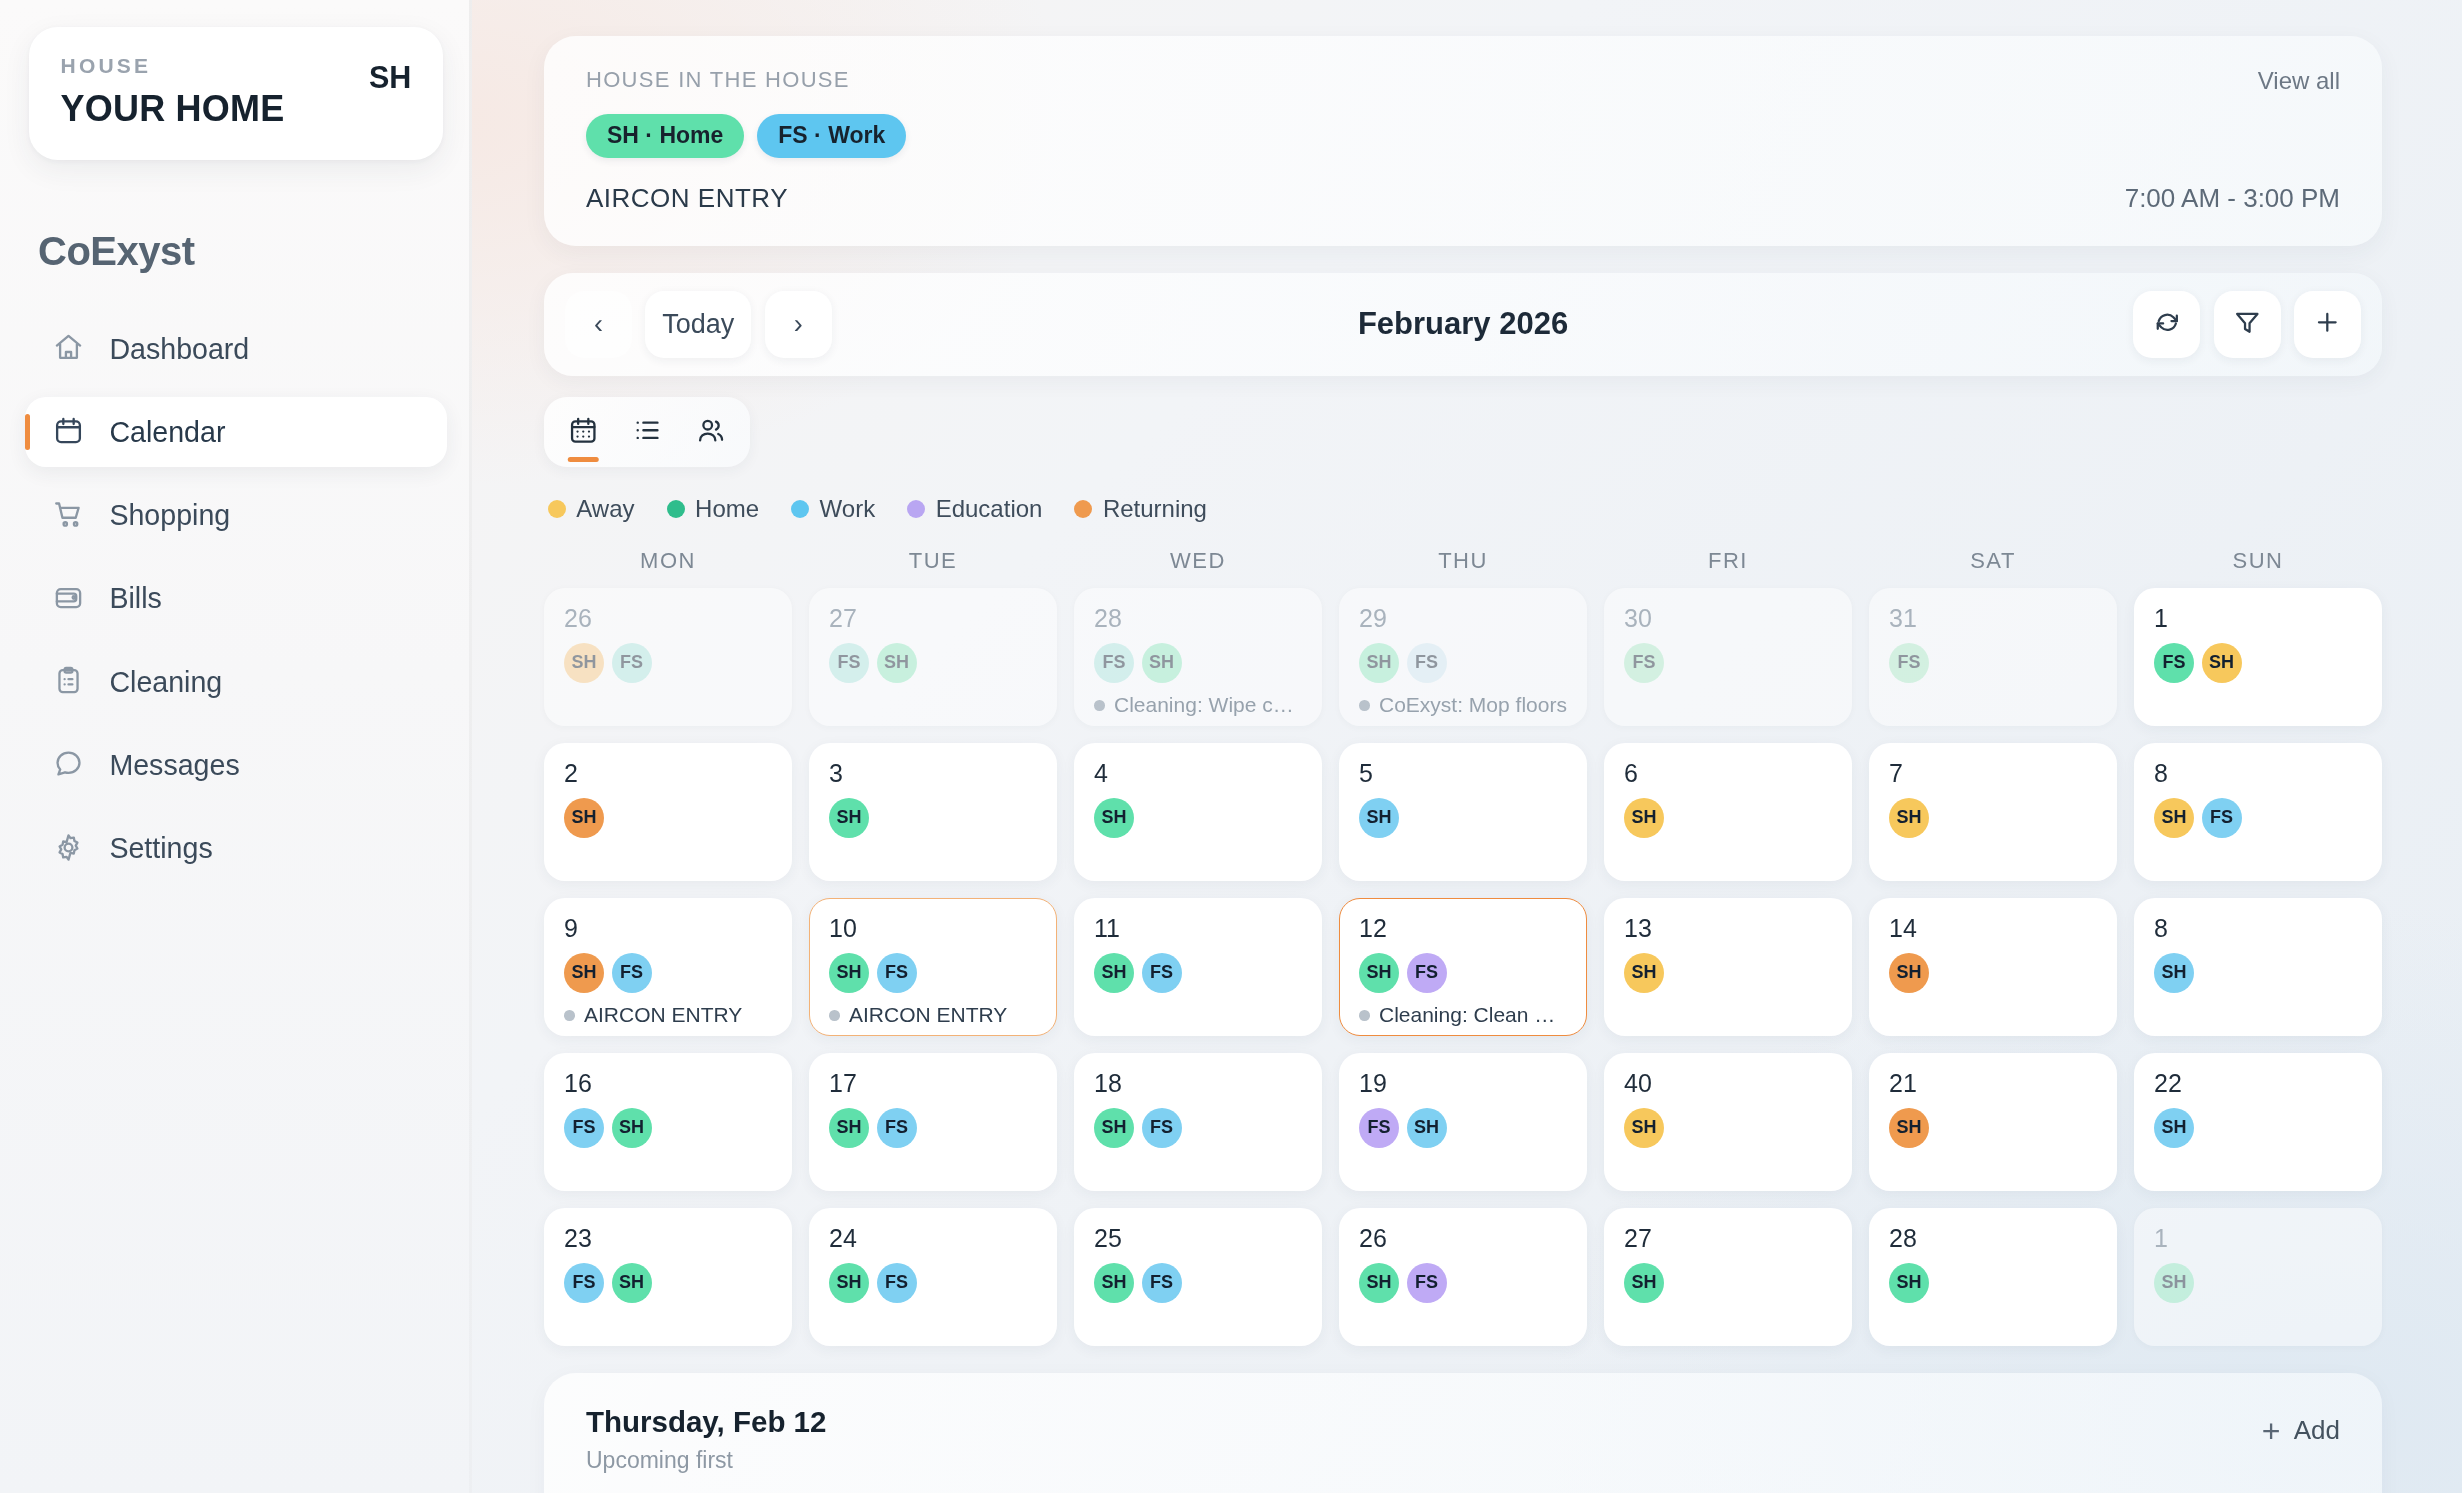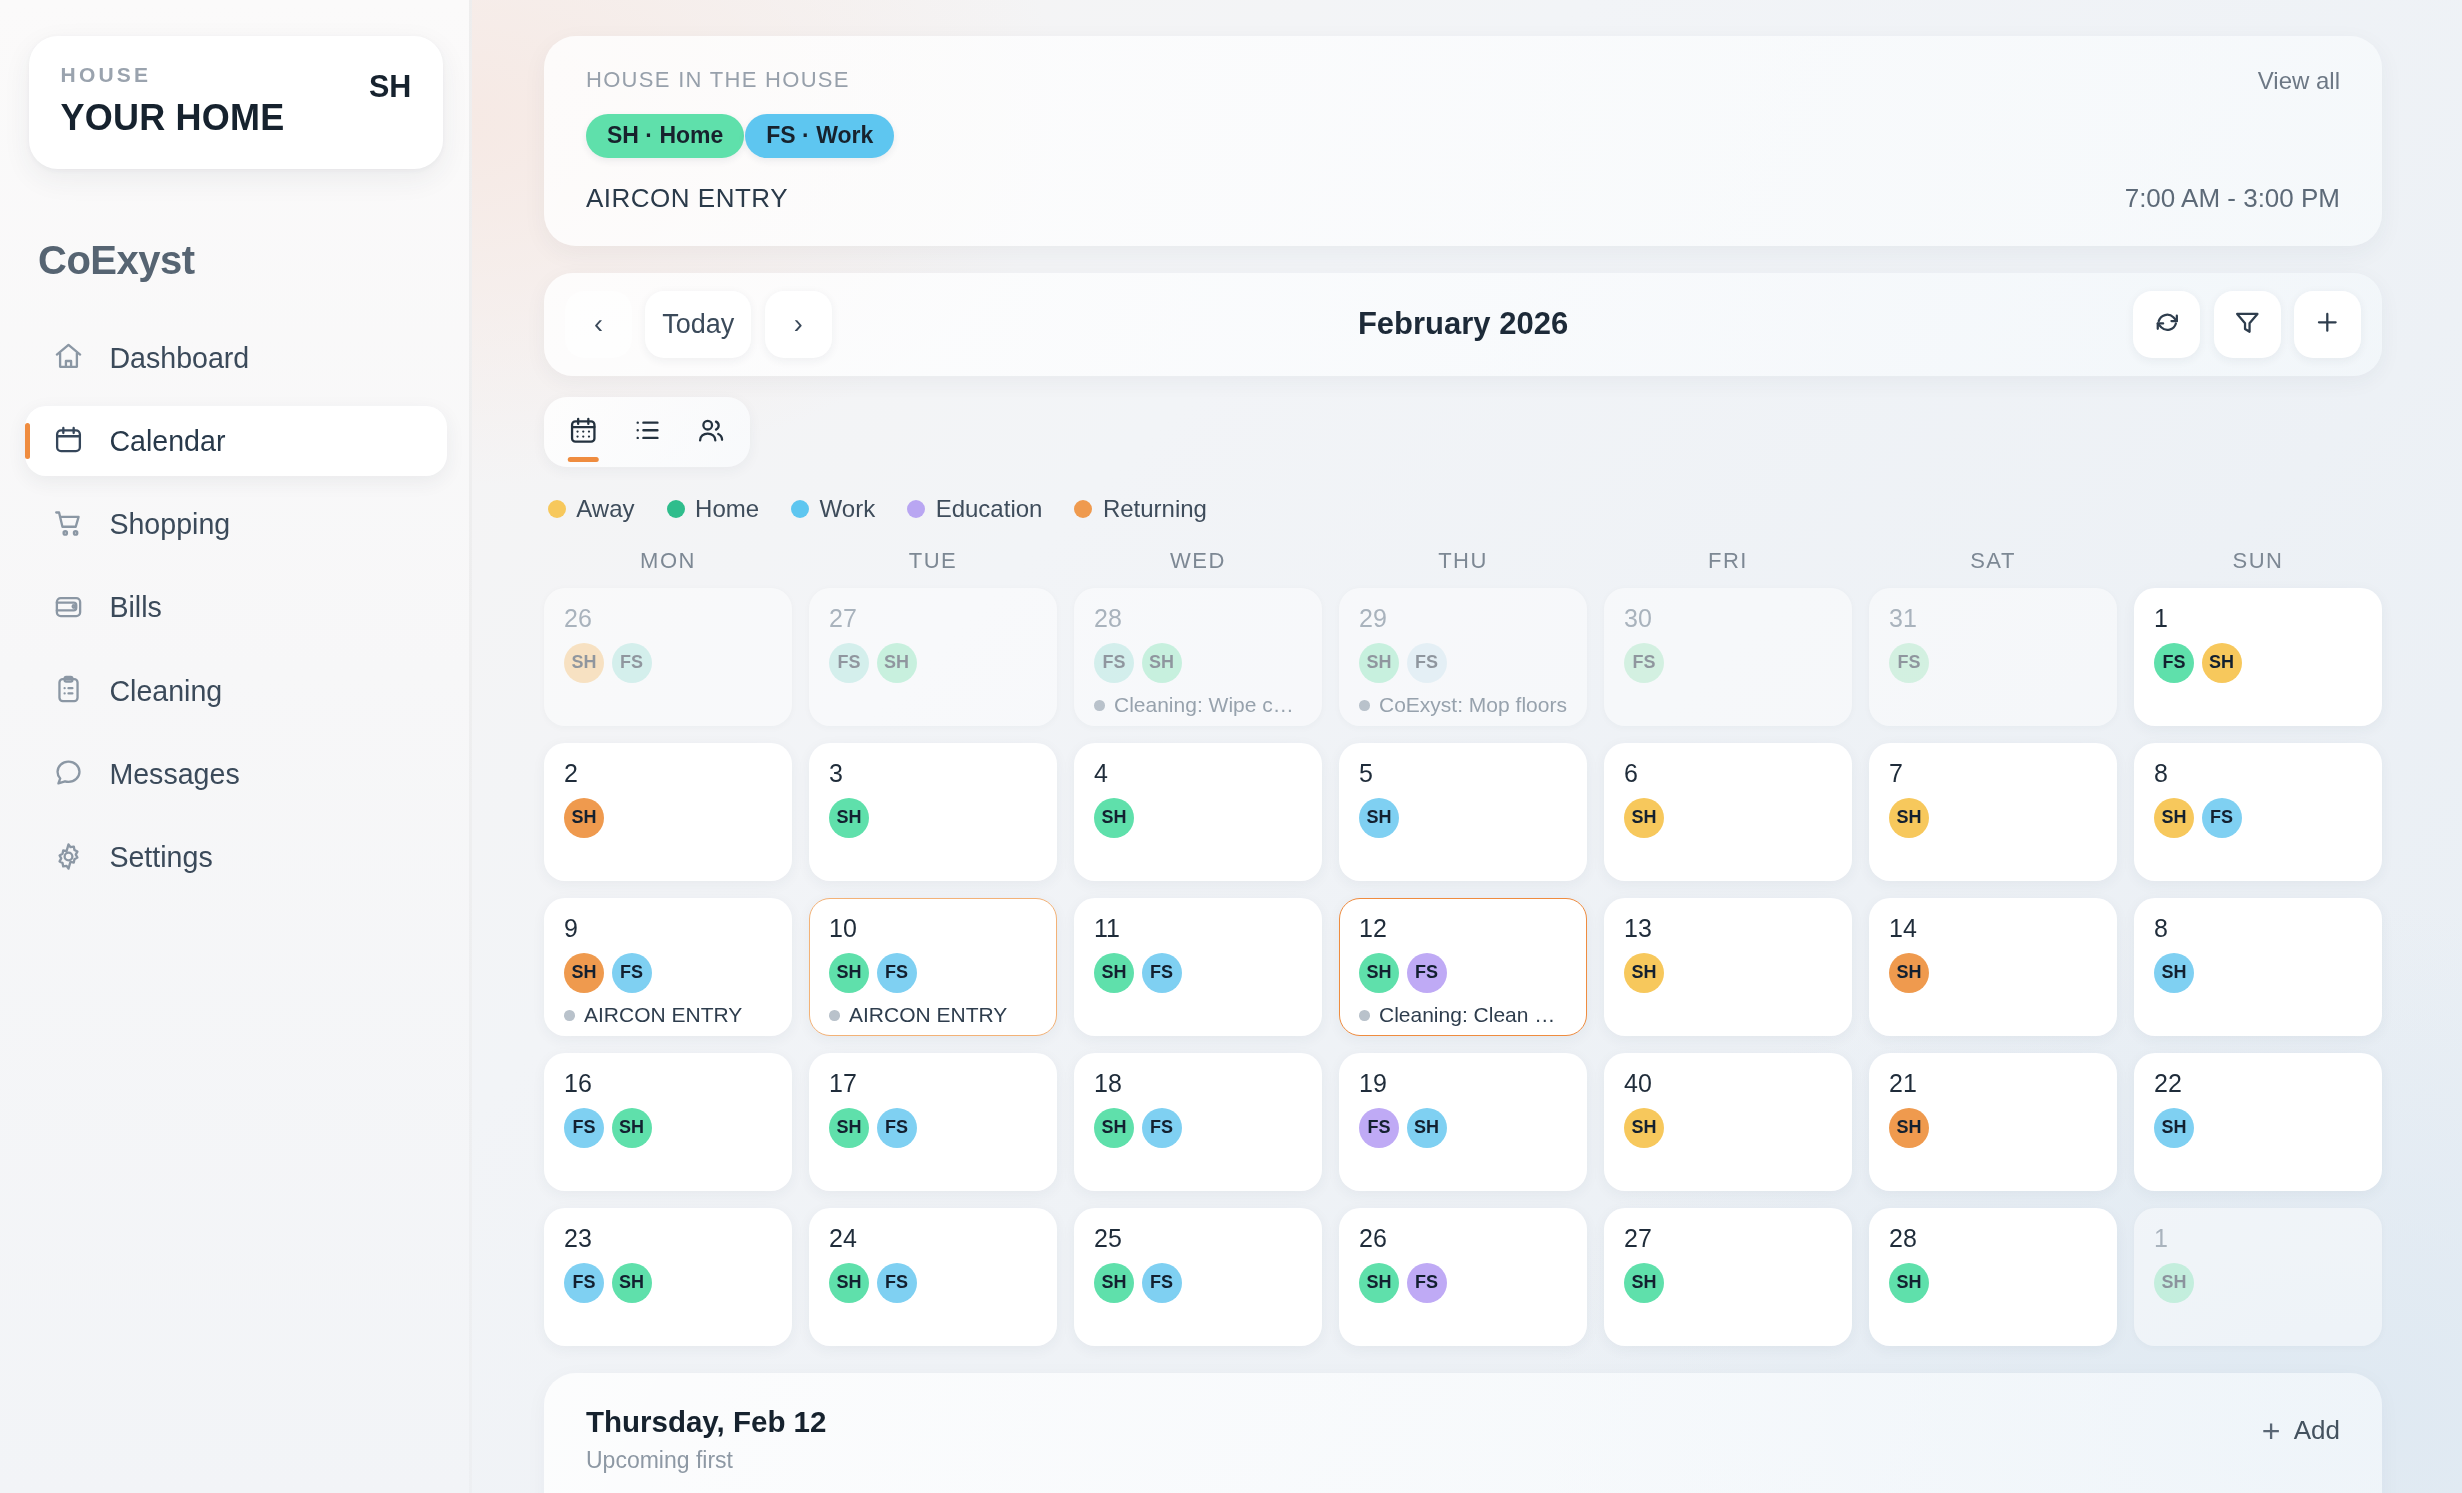--- a/index.html
+++ b/index.html
@@ -23,21 +23,21 @@
       linear-gradient(135deg, #f8f4f2 0%, #f2f4f7 40%, #e8eef4 100%);
   }
 
   
   .sidebar {
     width: 472px;
     height: 100%;
     flex: 0 0 472px;
     background: linear-gradient(180deg, #fbfafa 0%, #f7f7f8 45%, #f2f4f7 100%);
     position: relative;
-    padding: 19px 21px;
+    padding: 10px 21px;
   }
   .sidebar::after {
     content: "";
     position: absolute;
     top: 0; right: 0; width: 2.9px; height: 100%;
     background: linear-gradient(180deg, rgba(0,0,0,0.05), rgba(0,0,0,0.02));
   }
 
   .house-card {
     margin: 17px 7.6px 0 7.6px;
@@ -133,21 +133,21 @@
     color: #97a0ab;
     font-weight: 500;
   }
   .view-all {
     position: absolute;
     top: 30.5px; right: 42px;
     font-size: 24px;
     color: #6d7885;
     cursor: pointer;
   }
-  .chips { display: flex; gap: 1px; margin-top: 21px; }
+  .chips { display: flex; gap: 13px; margin-top: 21px; }
   .chip {
     border-radius: 951px;
     padding: 8.6px 21px;
     font-size: 23px;
     font-weight: 600;
     color: #17222d;
     box-shadow: 0 2.9px 7.6px rgba(40,55,75,0.08);
   }
   .today-event {
     margin-top: 25px;

